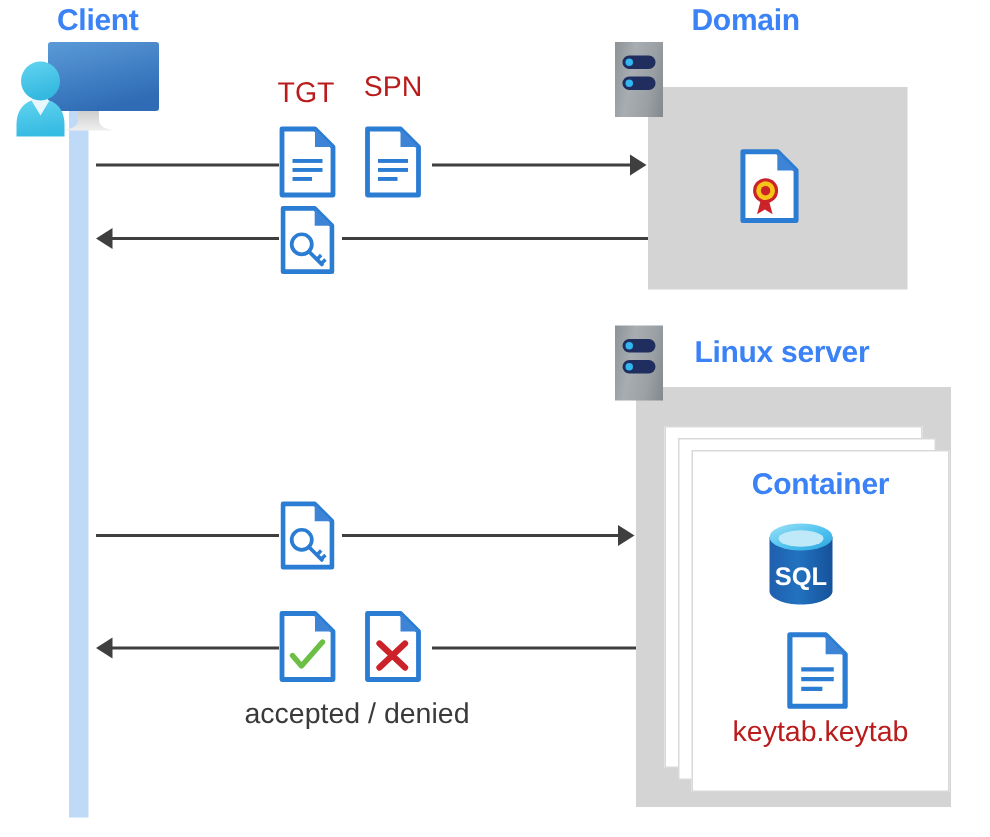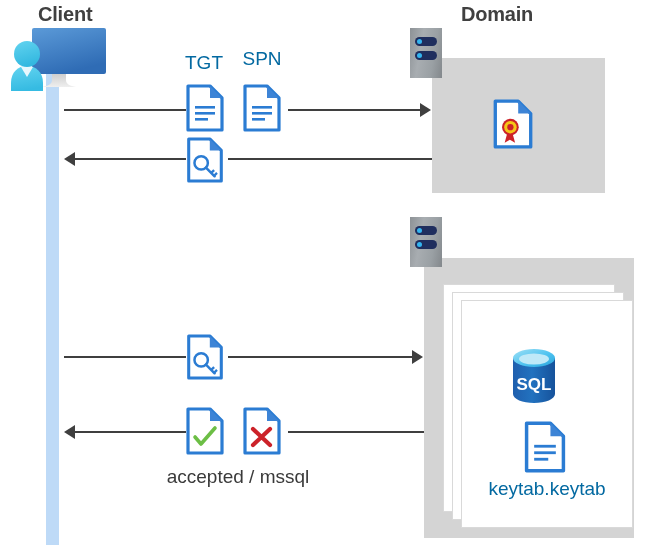--- a/index.html
+++ b/index.html
@@ -16,36 +16,36 @@
     height: 558px;
     background: #ffffff;
     overflow: hidden;
   }
   .abs { position: absolute; }
 
   
   .title-bold {
     font-family: "Liberation Sans", sans-serif;
     font-weight: bold;
-    color: #404040;
+    color: #3b82f6;
     font-size: 20px;
     line-height: 25px;
     letter-spacing: -0.2px;
   }
   .label-plain {
     font-family: "Liberation Sans", sans-serif;
     font-weight: normal;
     color: #3a3a3a;
     font-size: 19px;
     line-height: 22px;
   }
   .doc-caption {
     font-family: "Liberation Sans", sans-serif;
     font-weight: normal;
-    color: #0369a1;
+    color: #b91c1c;
     font-size: 19px;
     line-height: 22px;
     text-align: center;
   }
 
   
   .lifeline {
     background: #bedaf7;
     width: 13px;
   }
@@ -206,34 +206,36 @@
       <path d="M24 2 l12 12 h-12 z" fill="#3d84d6"></path>
       <path d="M14 31 l-3 11 l5 -3 l5 3 l-3 -11 z" fill="#cc2229"></path>
       <circle cx="16.5" cy="27" r="8" fill="#cc2229"></circle>
       <circle cx="16.5" cy="27" r="6" fill="#f5c518"></circle>
       <circle cx="16.5" cy="27" r="3" fill="#cc2229"></circle>
     </svg>
   </div>
 
   <div class="abs gray-panel" style="left:424px; top:258px; width:210px; height:280px;"></div>
 
+  <div class="abs title-bold" style="left:463px; top:223px; width:190px;">Linux server</div>
 
   <div class="abs rack" style="left:410px; top:217px;">
     <div class="bay" style="top:9px;">
       <div class="led"></div>
     </div>
     <div class="bay" style="top:23px;">
       <div class="led"></div>
     </div>
   </div>
 
   <div class="abs card" style="left:443px; top:284px; width:172px; height:228px;"></div>
   <div class="abs card" style="left:452px; top:292px; width:172px; height:228px;"></div>
   <div class="abs card" style="left:461px; top:300px; width:172px; height:228px;"></div>
 
+  <div class="abs title-bold" style="left:461px; top:311px; width:172px; text-align:center;">Container</div>
 
   <div class="abs" style="left:508px; top:348px; width:52px; height:56px;">
     <svg width="52" height="56" viewBox="0 0 52 56">
       <defs>
         <linearGradient id="sqlBody" x1="0" y1="0" x2="1" y2="0">
           <stop offset="0%" stop-color="#1f5fae"></stop>
           <stop offset="45%" stop-color="#2272bf"></stop>
           <stop offset="100%" stop-color="#16529b"></stop>
         </linearGradient>
         <linearGradient id="sqlTop" x1="0" y1="0" x2="1" y2="1">
@@ -291,15 +293,15 @@
   </div>
 
   <div class="abs" style="left:243px; top:407px; width:38px; height:48px;">
     <svg width="38" height="48" viewBox="0 0 38 48">
       <path d="M2 2 h22 l12 12 v32 h-34 z" fill="#ffffff" stroke="#2b7cd3" stroke-width="3.2" stroke-linejoin="round"></path>
       <path d="M24 2 l12 12 h-12 z" fill="#3d84d6"></path>
       <path d="M10 22 l17 16 M27 22 l-17 16" fill="none" stroke="#cc2229" stroke-width="4.2" stroke-linecap="round"></path>
     </svg>
   </div>
 
-  <div class="abs label-plain" style="left:118px; top:466px; width:240px; text-align:center;">accepted / mssql</div>
+  <div class="abs label-plain" style="left:118px; top:466px; width:240px; text-align:center;">accepted / denied</div>
 
 </div>
 
 </body></html>

